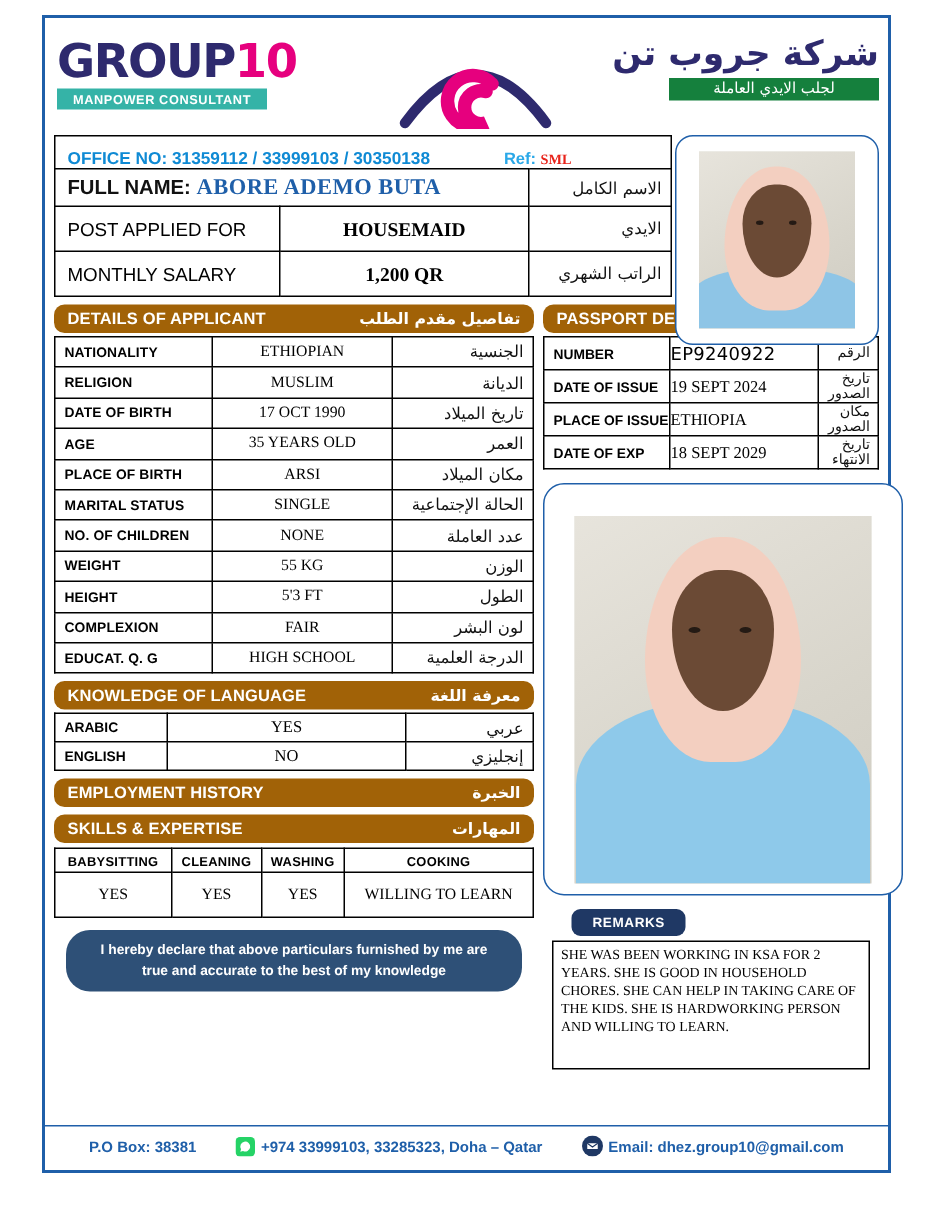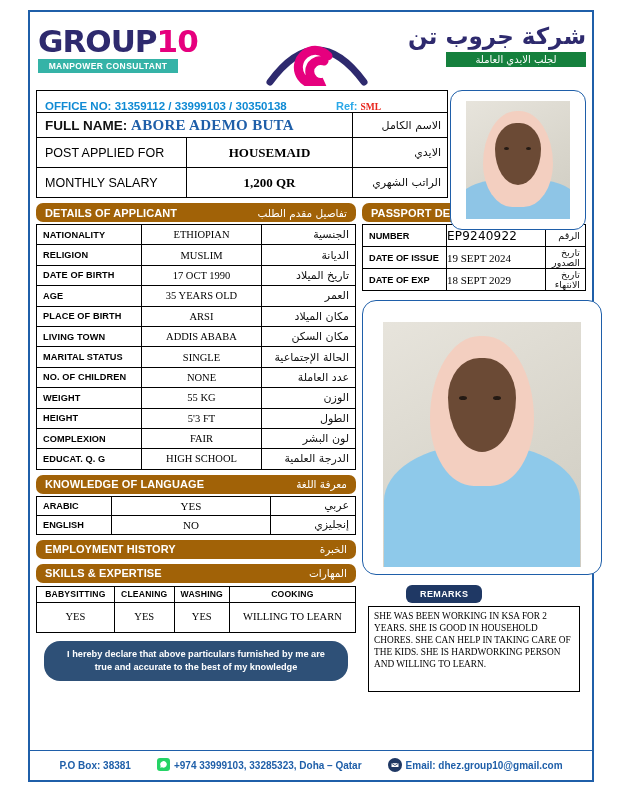--- a/index.html
+++ b/index.html
@@ -75,21 +75,21 @@
   .photo-frame.big { width: 240px; height: 275px; border-radius: 14px; position: relative; right:auto; top:auto; margin: 0 auto; }
 
   
   .sec-head {
     background: #a16207; color: #fff;
     border-radius: 7px;
     height: 19px; display: flex; align-items: center;
     padding: 0 9px; margin-top: 5px;
   }
   .sec-head .en { font-size: 11px; font-weight: bold; letter-spacing: .1px; }
-  .sec-head .ar { margin-left: auto; font-size: 10.5px; font-weight: normal; direction: rtl; font-family: "DejaVu Sans", sans-serif; }
+  .sec-head .ar { margin-left: auto; font-size: 10.5px; font-weight: bold; direction: rtl; font-family: "DejaVu Sans", sans-serif; }
 
   
   .cols { display: flex; padding: 0 6px; gap: 6px; }
   .col-l { width: 322px; }
   .col-r { width: 224px; }
 
   .dt-row td { height: 20.4px; }
   .dt-lbl { font-size: 9.2px; font-weight: bold; padding-left: 6px; width: 105px; letter-spacing:.1px;}
   .dt-val { text-align: center; font-family: "Liberation Serif", serif; font-size: 10.5px; width: 120px; }
 
@@ -113,21 +113,21 @@
   .declare {
     margin: 8px 8px 0 8px; background: #2e5077; color: #fff;
     border-radius: 16px; padding: 7px 16px; text-align: center;
     font-size: 9.2px; font-weight: bold; line-height: 1.45;
   }
 
   .remarks-badge {
     background: #1f3864; color: #fff; border-radius: 6px;
     display: inline-block; padding: 4px 14px;
     font-size: 9px; font-weight: bold; letter-spacing: .4px;
-    margin-left: 44px;
+    margin-left: 19px;
   }
   .remarks-box {
     border: 1.2px solid #000; margin: 3px 6px 0 6px;
     padding: 4px 5px; font-family: "Liberation Serif", serif;
     font-size: 9.3px; line-height: 1.28; min-height: 86px;
   }
 
   
   .footer {
     position: absolute; left: 0; right: 0; bottom: 0;
@@ -252,25 +252,20 @@
               <td class="dt-lbl">AGE</td>
               <td class="dt-val">35 YEARS OLD</td>
               <td class="ar-cell">العمر</td>
             </tr>
         <tr class="dt-row">
               <td class="dt-lbl">PLACE OF BIRTH</td>
               <td class="dt-val">ARSI</td>
               <td class="ar-cell">مكان الميلاد</td>
             </tr>
         <tr class="dt-row">
-              <td class="dt-lbl">LIVING TOWN</td>
-              <td class="dt-val">ADDIS ABABA</td>
-              <td class="ar-cell">مكان السكن</td>
-            </tr>
-        <tr class="dt-row">
               <td class="dt-lbl">MARITAL STATUS</td>
               <td class="dt-val">SINGLE</td>
               <td class="ar-cell">الحالة الإجتماعية</td>
             </tr>
         <tr class="dt-row">
               <td class="dt-lbl">NO. OF CHILDREN</td>
               <td class="dt-val">NONE</td>
               <td class="ar-cell">عدد العاملة</td>
             </tr>
         <tr class="dt-row">
@@ -354,20 +349,25 @@
         <tbody>
             <tr class="pp-row">
               <td class="pp-lbl">NUMBER</td>
               <td class="pp-val pp-num">EP9240922</td>
               <td class="ar-cell-sm" style="width:40px">الرقم</td>
             </tr>
         <tr class="pp-row">
               <td class="pp-lbl">DATE OF ISSUE</td>
               <td class="pp-val">19 SEPT 2024</td>
               <td class="ar-cell-sm">تاريخ الصدور</td>
+            </tr>
+        <tr class="pp-row">
+              <td class="pp-lbl">PLACE OF ISSUE</td>
+              <td class="pp-val">ETHIOPIA</td>
+              <td class="ar-cell-sm">مكان الصدور</td>
             </tr>
         <tr class="pp-row">
               <td class="pp-lbl">DATE OF EXP</td>
               <td class="pp-val">18 SEPT 2029</td>
               <td class="ar-cell-sm">تاريخ الانتهاء</td>
             </tr>
       </tbody>
         </table>
 
       <div class="photo-frame big" style="margin-top:9px">

